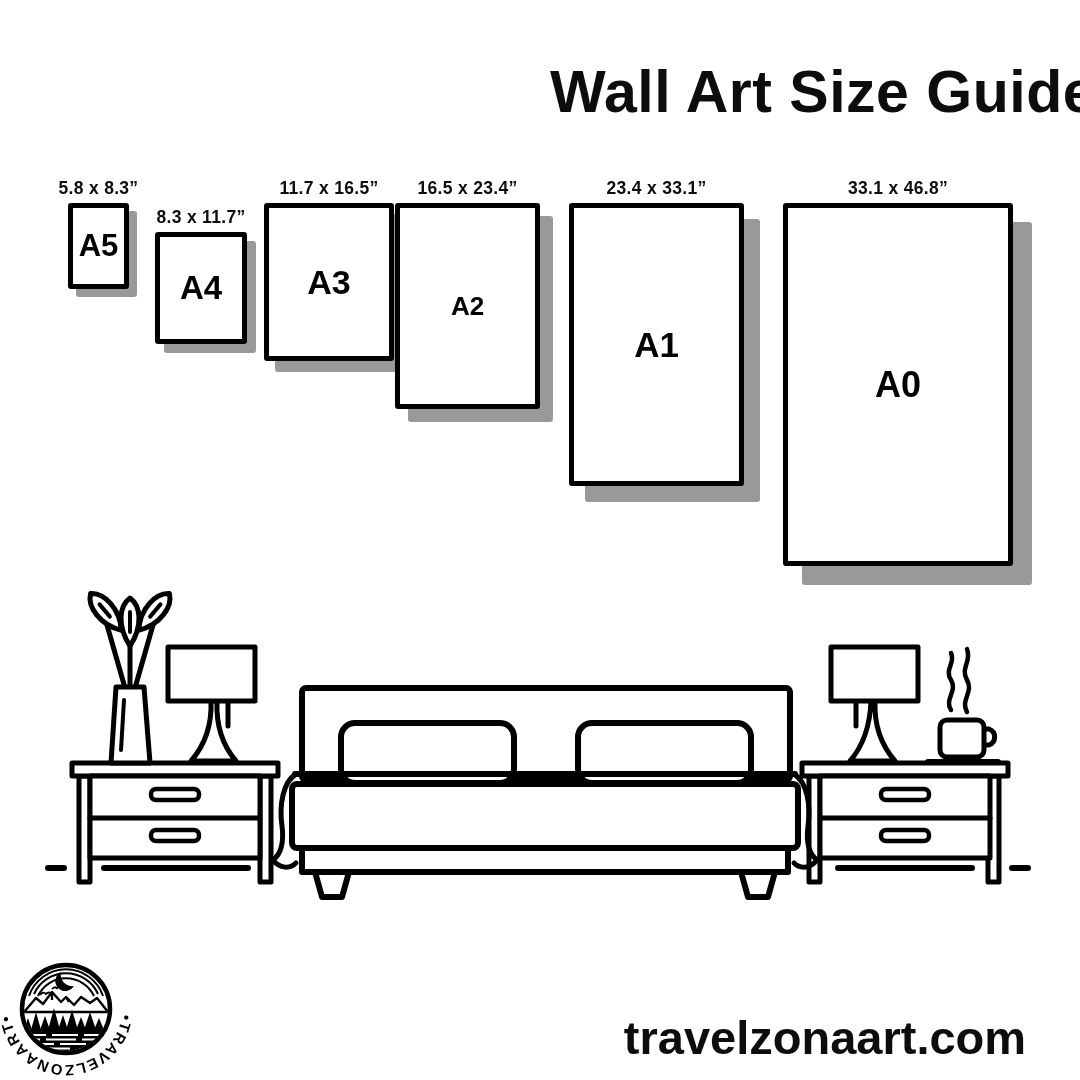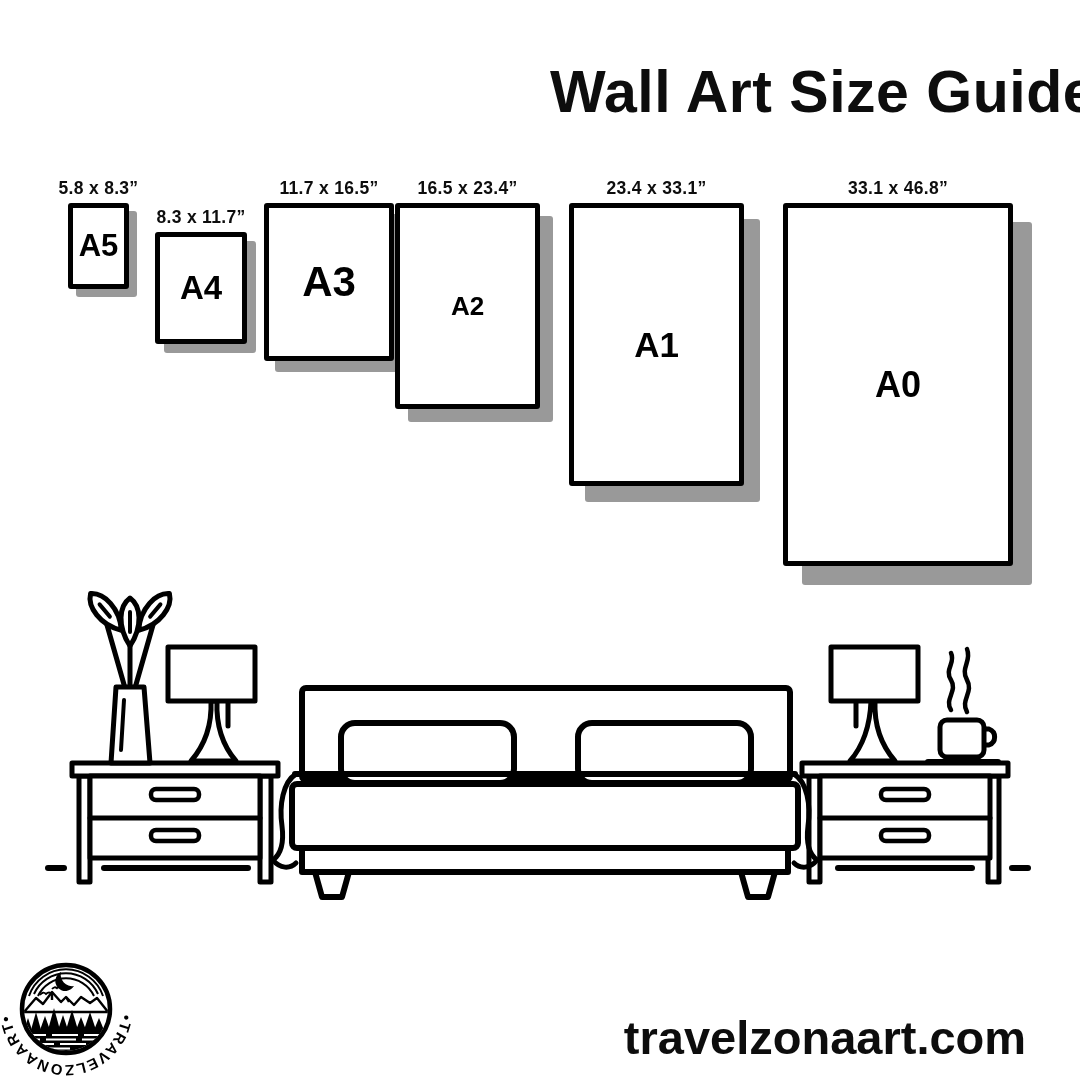--- a/index.html
+++ b/index.html
@@ -28,21 +28,21 @@
   }
   .paper .letter{font-weight:bold;color:#000000;}
   .p-a5{left:68px; top:203px;width:61px; height:86px; box-shadow:8px 8px 0 var(--shadow);}
   .p-a4{left:155px;top:203px;width:92px; height:112px;box-shadow:9px 9px 0 var(--shadow);margin-top:29px;}
   .p-a3{left:264px;top:203px;width:130px;height:158px;box-shadow:11px 11px 0 var(--shadow);}
   .p-a2{left:395px;top:203px;width:145px;height:206px;box-shadow:13px 13px 0 var(--shadow);}
   .p-a1{left:569px;top:203px;width:175px;height:283px;box-shadow:16px 16px 0 var(--shadow);}
   .p-a0{left:783px;top:203px;width:230px;height:363px;box-shadow:19px 19px 0 var(--shadow);}
   .p-a5 .letter{font-size:31px;}
   .p-a4 .letter{font-size:33px;text-align:center;}
-  .p-a3 .letter{font-size:42px;}
+  .p-a3 .letter{font-size:34px;}
   .p-a2 .letter{font-size:26px;}
   .p-a1 .letter{font-size:35px;}
   .p-a0 .letter{font-size:36px;}
   
   .scene{position:absolute;left:0;top:580px;width:1080px;height:330px;}
   
   .logo{position:absolute;left:-10px;top:930px;width:150px;height:150px;}
   .logo text{font-family:"Liberation Sans",sans-serif;font-weight:bold;}
   
   .site{

